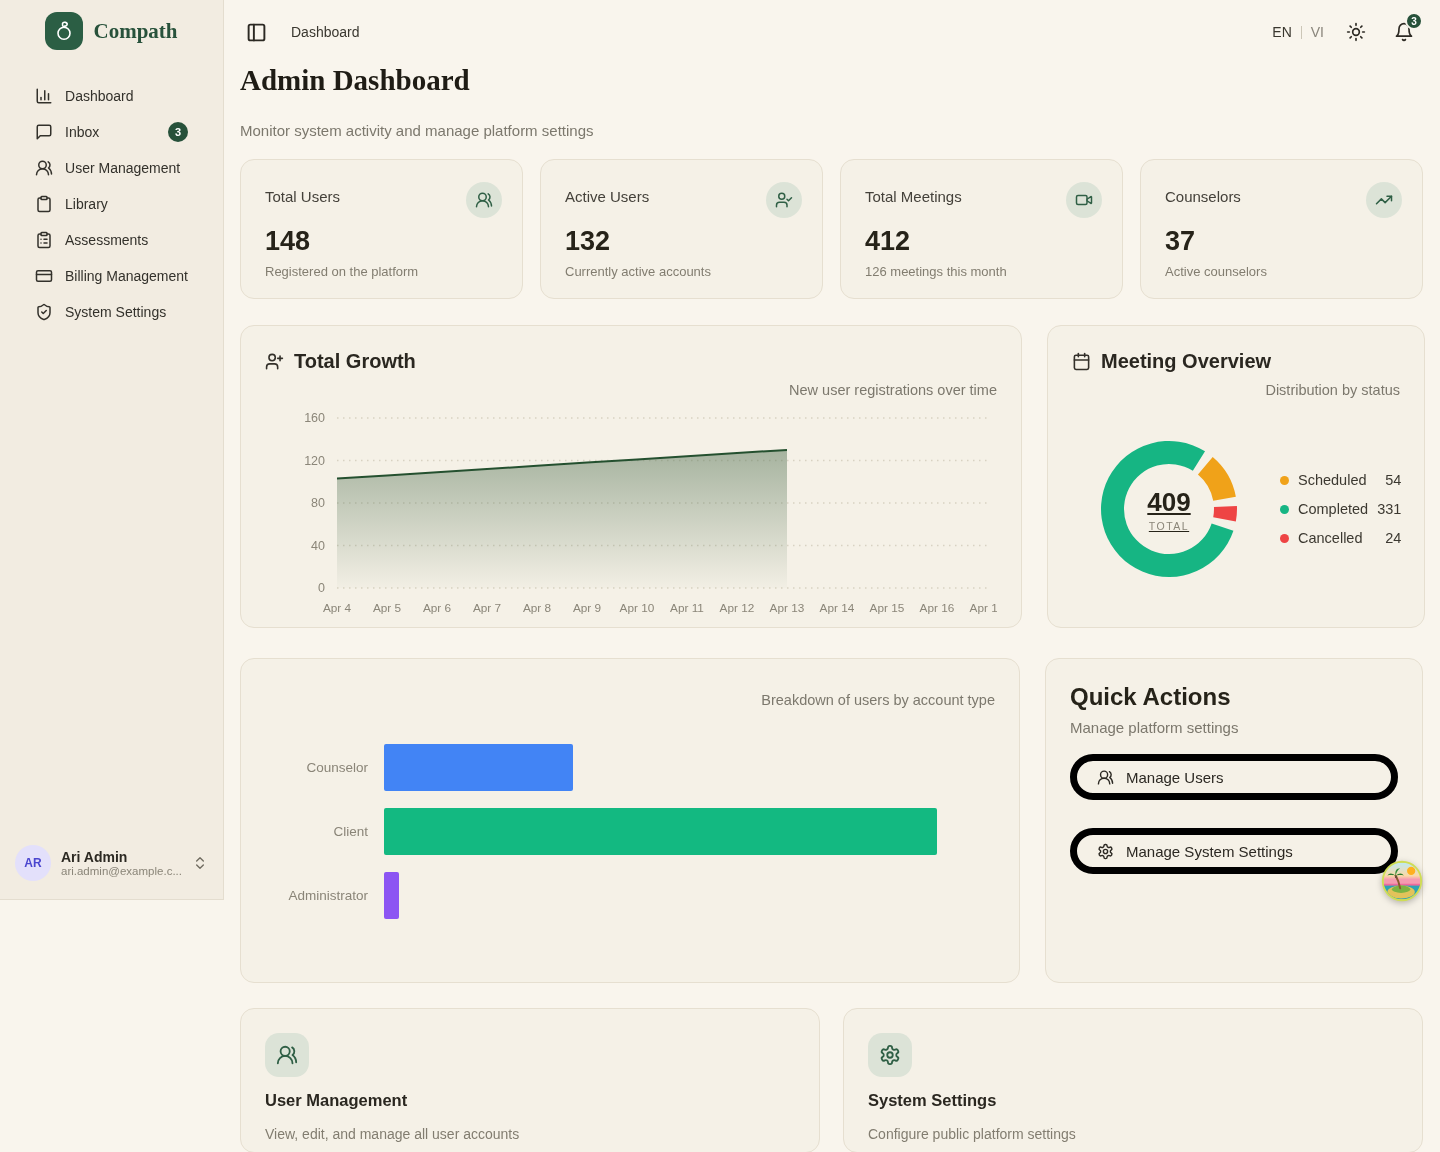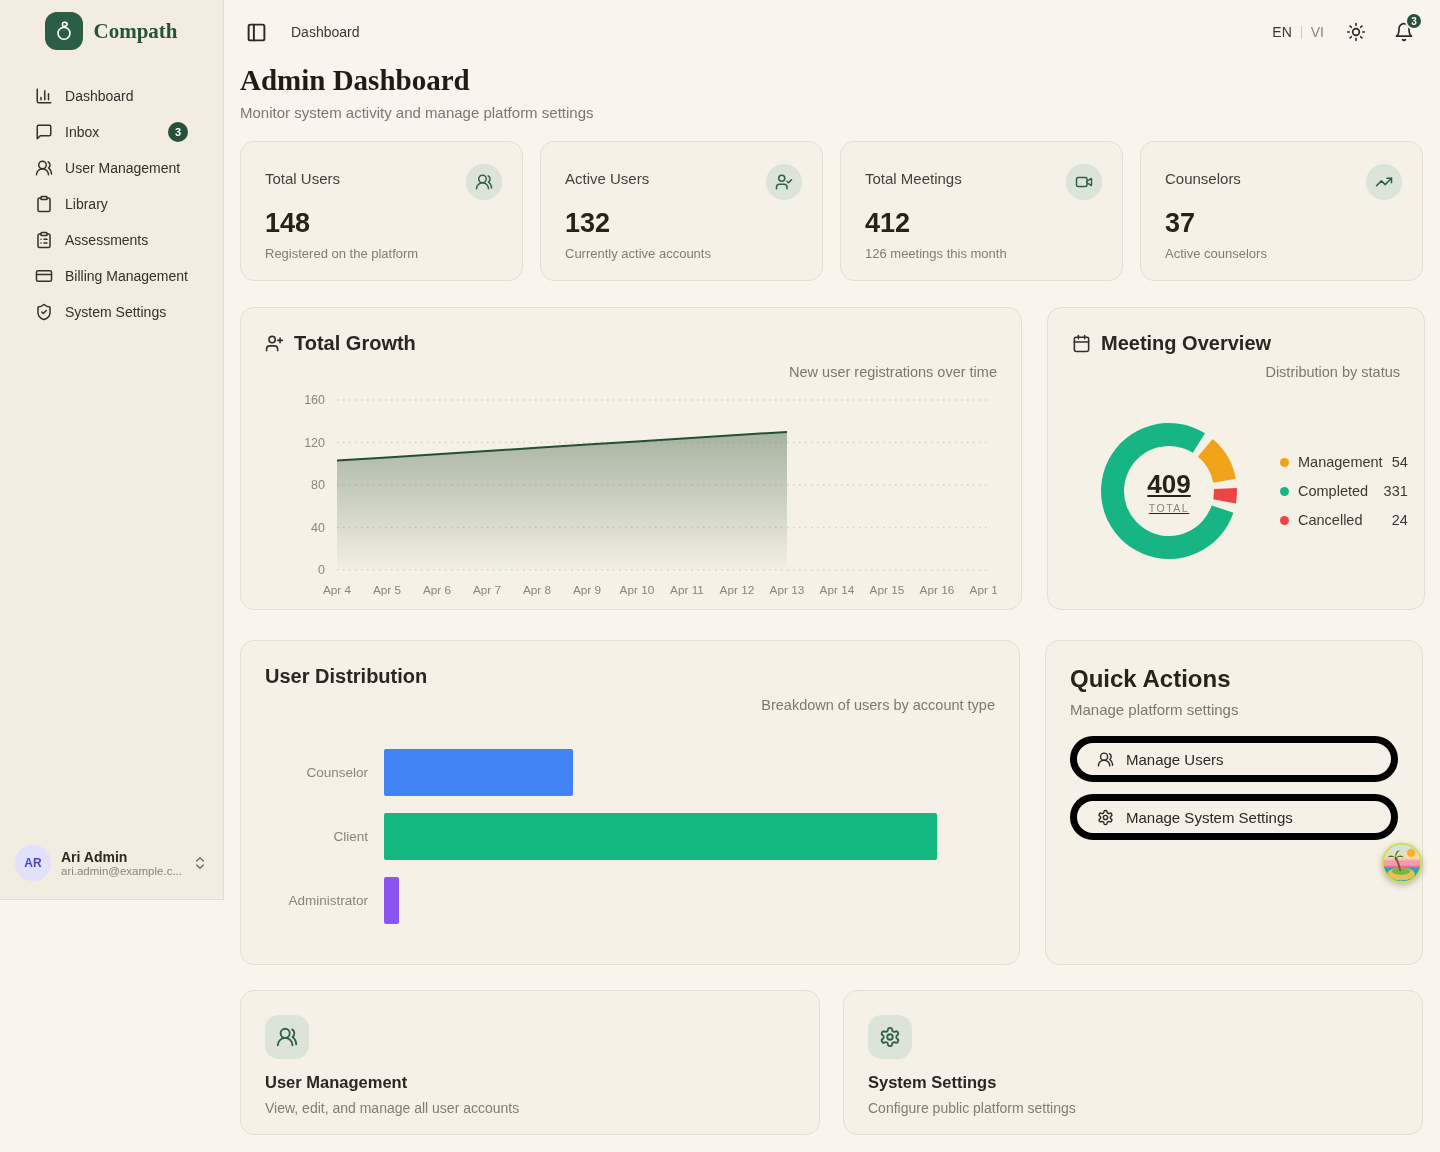--- a/index.html
+++ b/index.html
@@ -41,21 +41,21 @@
   .lang-div { width:1px; height:13px; background:#ccc6b7; }
   .icon-btn { background:transparent; border:none; cursor:pointer; position:relative;
     width:32px; height:32px; display:flex; align-items:center; justify-content:center; }
   .bell-badge { position:absolute; top:-4px; right:-3px; width:18px; height:18px; border-radius:50%;
     background:#27513a; color:#fff; font-size:10px; font-weight:bold;
     display:flex; align-items:center; justify-content:center; border:2px solid #f9f5ed; }
 
   
   .main { position:absolute; left:224px; top:64px; right:0; padding:0 17px 0 16px; }
   .page-title { font-family:"Liberation Serif", serif; font-weight:bold; font-size:29px; color:#1f1c15; }
-  .page-sub { margin-top:7px; font-size:15px; color:#7c786d; }
+  .page-sub { margin-top:25px; font-size:15px; color:#7c786d; }
 
   .card { background:#f5f1e7; border:1px solid #e6dfd0; border-radius:14px; }
 
   .stats { margin-top:20px; display:grid; grid-template-columns:repeat(4,1fr); gap:17px; }
   .stat-card { padding:22px 20px 20px 24px; height:140px; }
   .stat-top { display:flex; align-items:flex-start; justify-content:space-between; }
   .stat-label { font-size:15px; color:#44413a; margin-top:6px; }
   .stat-iconc { width:36px; height:36px; border-radius:50%; background:#dce3d7;
     display:flex; align-items:center; justify-content:center; }
   .stat-value { font-size:27px; font-weight:bold; color:#262319; margin-top:8px; }
@@ -86,29 +86,29 @@
   .bar-row { display:flex; align-items:center; margin-bottom:17px; height:47px; }
   .bar-label { width:103px; text-align:right; margin-right:16px; font-size:13.5px; color:#8a8578; }
   .bar { height:47px; border-radius:2px; }
 
   .qa-card { padding:24px; height:325px; position:relative; }
   .qa-title { font-size:24px; font-weight:bold; color:#262319; }
   .qa-sub { margin-top:8px; font-size:15px; color:#7c786d; }
   .qa-btn { margin-top:18px; width:100%; height:46px; border-radius:23px; border:7px solid #000000;
     background:transparent; display:flex; align-items:center; gap:12px; padding:0 20px;
     font-size:15px; color:#2c2923; font-family:inherit; cursor:pointer; }
-  .qa-btn + .qa-btn { margin-top:12px;text-align:right; }
+  .qa-btn + .qa-btn { margin-top:28px;text-align:right; }
   .sticker { position:absolute; right:-2px; top:200px; width:44px; height:44px;
     filter:drop-shadow(0 2px 3px rgba(0,0,0,.25)); }
 
   .shortcut-card { padding:24px; height:145px; cursor:pointer; }
   .sc-icon { width:44px; height:44px; border-radius:14px; background:#dce3d7;
     display:flex; align-items:center; justify-content:center; }
   .sc-title { margin-top:14px; font-size:16.5px; font-weight:bold; color:#2a2720; }
-  .sc-desc { margin-top:8px; font-size:14px; color:#827d70; }
+  .sc-desc { margin-top:16px; font-size:14px; color:#827d70; }
 
   svg.lucide { fill:none; stroke:currentColor; stroke-width:2; stroke-linecap:round; stroke-linejoin:round; }
 </style>
 </head>
 <body>
 
 <aside class="sidebar">
   <div class="logo-row">
     <div class="logo-box">
       <svg class="lucide" width="24" height="24" viewBox="0 0 24 24" style="color:#fff; stroke-width:1.6">
@@ -356,43 +356,40 @@
               <path d="M149.43 106.75 A68 68 0 1 1 121.03 27.33 L108.85 46.84 A45 45 0 1 0 127.64 99.39 Z" fill="#16b583"></path>
             </svg>
           <div class="donut-center">
             <span class="donut-total">409</span>
             <span class="donut-total-label">TOTAL</span>
           </div>
         </div>
         <div class="legend">
           <div class="legend-row">
             <span class="legend-dot" style="background: rgb(240, 162, 25);"></span>
-            <span class="legend-label">Management</span>
+            <span class="legend-label">Scheduled</span>
             <span class="legend-value">54</span>
           </div>
           <div class="legend-row">
             <span class="legend-dot" style="background: rgb(22, 181, 131);"></span>
             <span class="legend-label">Completed</span>
             <span class="legend-value">331</span>
           </div>
           <div class="legend-row">
             <span class="legend-dot" style="background: rgb(238, 68, 68);"></span>
             <span class="legend-label">Cancelled</span>
             <span class="legend-value">24</span>
           </div>
         </div>
       </div>
     </div>
   </section>
 
   <section class="row3">
     <div class="card dist-card">
-      <div class="chart-head">
-          <span>User Distribution</span>
-        </div>
       <div class="chart-sub">Breakdown of users by account type</div>
       <div class="bars">
         <div class="bar-row">
           <span class="bar-label">Counselor</span>
           <div class="bar" style="width: 189px; background: rgb(66, 132, 245);"></div>
         </div>
         <div class="bar-row">
           <span class="bar-label">Client</span>
           <div class="bar" style="width: 553px; background: rgb(19, 185, 129);"></div>
         </div>

